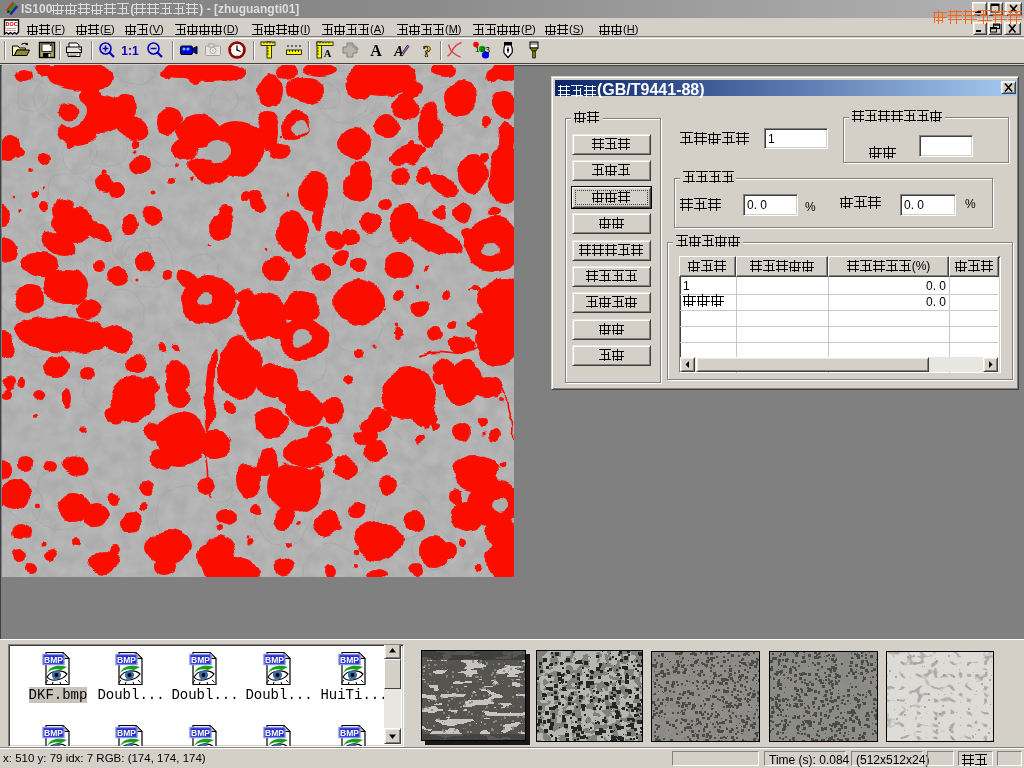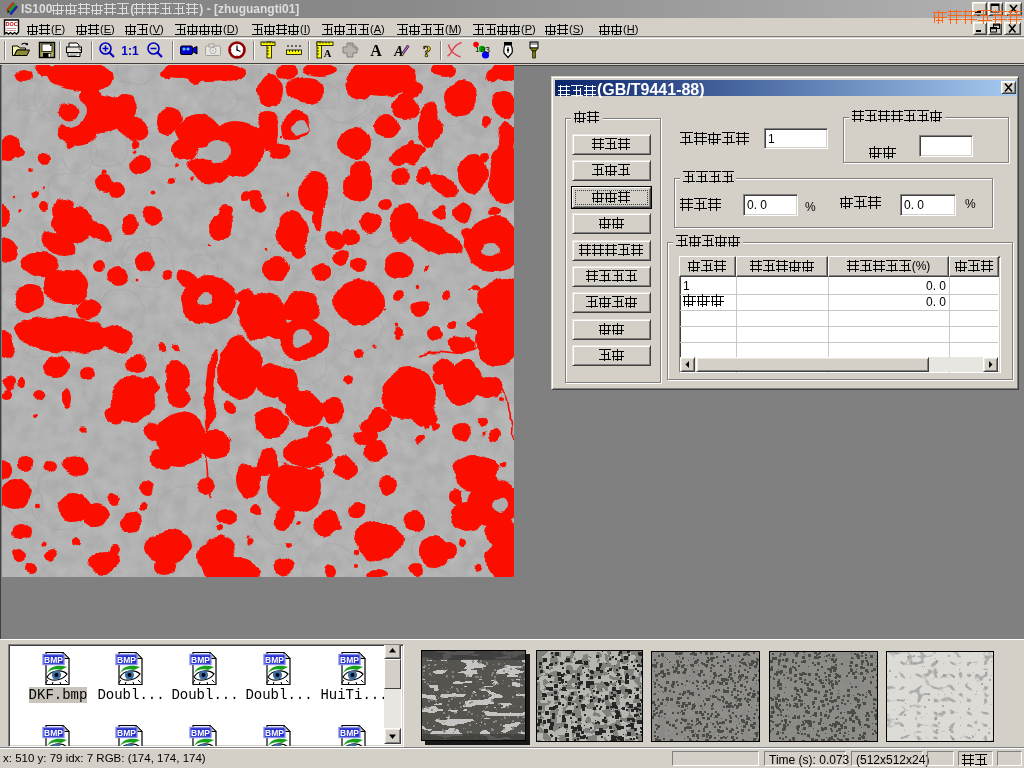--- a/index.html
+++ b/index.html
@@ -842,21 +842,21 @@
 <svg class="abs" style="left:886px;top:651px" width="108" height="91">
     <rect width="108" height="91" fill="#dcdbd6"></rect>
     <rect width="108" height="91" filter="url(#t5f)" fill="#dcdbd6"></rect>
     <path d="M95 32h2v2h-2zM103 28h2v2h-2zM36 15h1v1h-1zM81 13h2v2h-2zM38 15h1v1h-1zM42 42h2v2h-2zM99 21h2v2h-2zM66 87h2v2h-2zM57 23h2v2h-2zM108 57h1v1h-1zM89 70h2v2h-2zM105 89h2v2h-2zM42 48h2v2h-2zM82 57h2v2h-2zM56 54h2v2h-2zM86 85h2v2h-2zM13 38h1v1h-1zM28 12h1v1h-1zM52 71h2v2h-2zM104 53h1v1h-1zM21 5h2v2h-2zM35 66h1v1h-1zM63 78h2v2h-2zM8 58h1v1h-1zM105 24h1v1h-1zM100 38h1v1h-1zM86 84h1v1h-1zM18 79h1v1h-1zM27 4h2v2h-2zM25 11h1v1h-1zM76 91h1v1h-1zM67 25h2v2h-2zM53 62h2v2h-2zM58 43h1v1h-1zM18 63h2v2h-2zM62 4h2v2h-2zM92 78h2v2h-2zM72 32h1v1h-1zM21 59h1v1h-1zM87 21h1v1h-1zM9 25h2v2h-2zM89 83h1v1h-1zM74 51h1v1h-1zM102 62h1v1h-1zM90 40h1v1h-1zM52 43h1v1h-1zM89 27h1v1h-1zM19 52h1v1h-1zM3 19h2v2h-2zM74 66h1v1h-1zM49 67h2v2h-2zM49 7h1v1h-1zM102 81h2v2h-2zM38 55h2v2h-2zM50 78h2v2h-2zM10 67h2v2h-2zM11 48h2v2h-2zM70 61h1v1h-1zM46 90h1v1h-1zM50 9h2v2h-2z" fill="#888" opacity="0.6"></path>
     <rect width="108" height="91" fill="none" stroke="#000" stroke-width="2"></rect>
   </svg>
 <div class="abs" style="left:0;top:747px;width:1024px;height:21px;background:#d4d0c8;border-top:1px solid #808080;box-shadow:inset 0 1px 0 #fff">
     <div class="abs" style="left:3px;top:4px;font-size:11.5px">x: 510 y: 79 idx: 7 RGB: (174, 174, 174)</div>
     <div class="abs" style="left:672px;top:3px;width:87px;height:15px;border:1px solid;border-color:#808080 #fff #fff #808080;font-size:12px"></div>
     <div class="abs" style="left:764px;top:3px;width:82px;height:15px;border:1px solid;border-color:#808080 #fff #fff #808080;font-size:12px">
-      <span style="position:absolute;left:4px;top:1px;white-space:nowrap">Time (s): 0.073</span>
+      <span style="position:absolute;left:4px;top:1px;white-space:nowrap">Time (s): 0.084</span>
     </div>
     <div class="abs" style="left:851px;top:3px;width:72px;height:15px;border:1px solid;border-color:#808080 #fff #fff #808080;font-size:12px">
       <span style="position:absolute;left:4px;top:1px;white-space:nowrap">(512x512x24)</span>
     </div>
     <div class="abs" style="left:927px;top:3px;width:27px;height:15px;border:1px solid;border-color:#808080 #fff #fff #808080;font-size:12px"></div>
     <div class="abs" style="left:958px;top:3px;width:35px;height:15px;border:1px solid;border-color:#808080 #fff #fff #808080;font-size:12px">
       <span style="position:absolute;left:3px;top:1px"><i class="cg g1 " style="width:12px;height:12px"></i><i class="cg g2 " style="width:12px;height:12px"></i></span>
     </div>
     <div class="abs" style="left:997px;top:3px;width:25px;height:15px;border:1px solid;border-color:#808080 #fff #fff #808080;font-size:12px"></div>
   </div>

